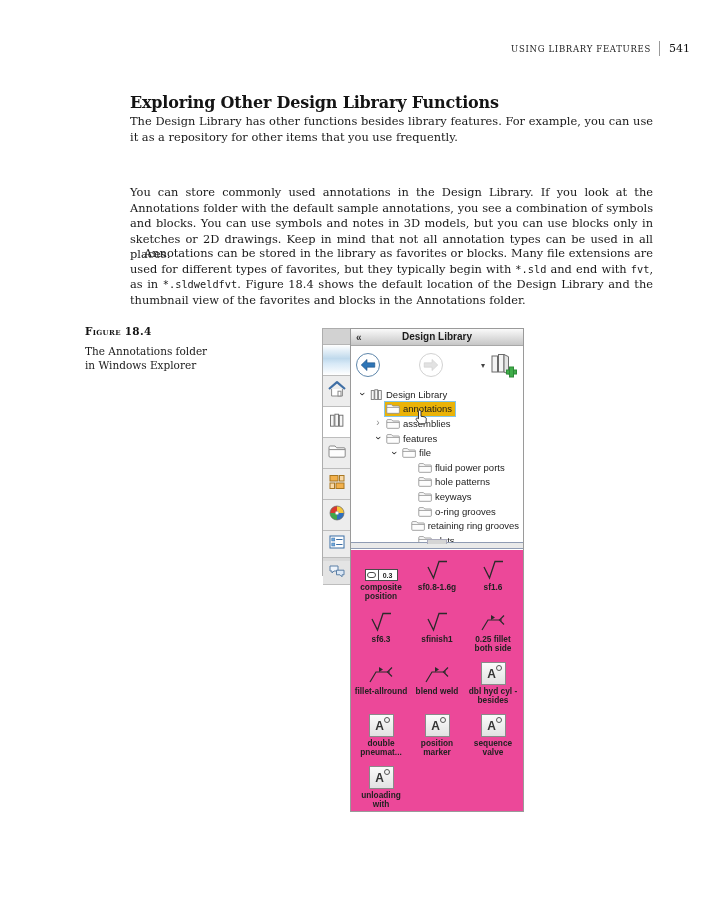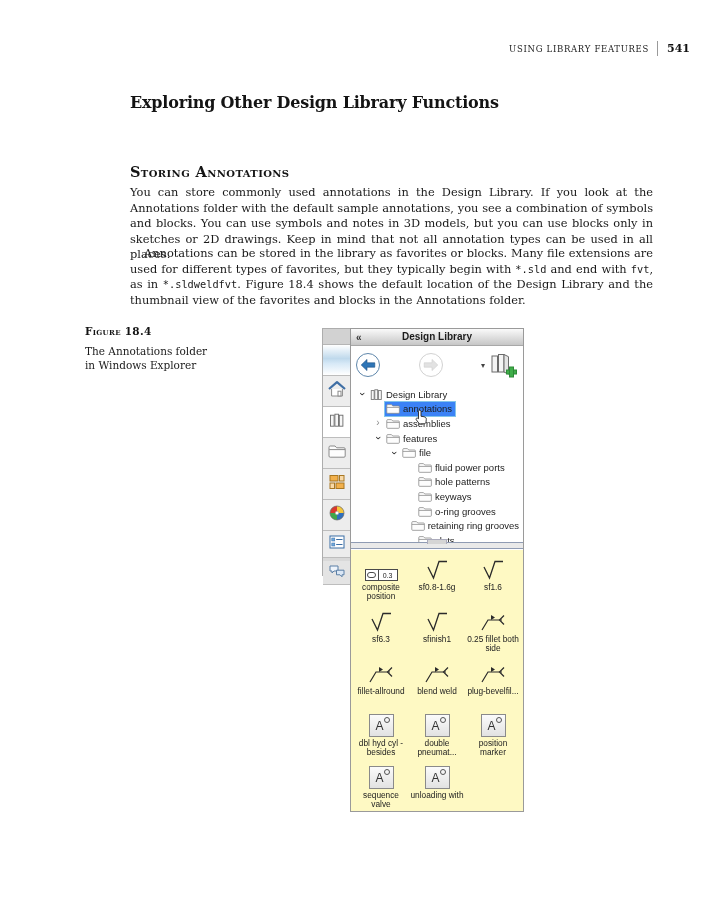--- a/index.html
+++ b/index.html
@@ -3,21 +3,21 @@
 <meta charset="utf-8">
 <style>
   html,body{margin:0;padding:0;background:#ffffff;}
   .page{position:relative;width:717px;height:875px;background:#fff;overflow:hidden;
         font-family:"DejaVu Serif", serif;color:#141414;}
 
   
   .page-header{position:absolute;top:41px;left:0;right:27px;display:flex;justify-content:flex-end;align-items:center;}
   .running-title{font-size:8.5px;letter-spacing:.7px;color:#222;}
   .hdr-divider{width:1px;height:15px;background:#9a9a9a;margin:0 9px 0 8px;}
-  .page-number{font-size:11px;font-weight:bold;color:#111;}
+  .page-number{font-size:11px;font-weight:normal;color:#111;}
 
   
   .heading{position:absolute;left:130px;top:93px;font-size:16px;font-weight:bold;letter-spacing:-.2px;}
   .para{position:absolute;left:130px;width:523px;font-size:11.4px;line-height:15.6px;text-align:justify;color:#191919;}
   .intro{top:114px;}
   .section-title{position:absolute;left:130px;top:163px;font-size:14.5px;font-weight:bold;font-variant:small-caps;letter-spacing:.4px;}
   .para1{top:185px;}
   .para2{top:246px;text-indent:14px;}
   .mono{font-family:"DejaVu Sans Mono", monospace;font-size:10.3px;}
 
@@ -55,32 +55,32 @@
   .addlib{width:28px;height:27px;cursor:pointer;margin-right:2px;}
 
   
   .tree{padding-top:3px;}
   .trow{display:flex;align-items:center;height:14.6px;cursor:pointer;}
   .lv0{padding-left:5px;}.lv1{padding-left:21px;}.lv2{padding-left:37px;}.lv3{padding-left:53px;}
   .exp{width:12px;display:inline-flex;justify-content:center;align-items:center;height:100%;}
   .exp.open::before{content:"›";display:inline-block;transform:rotate(90deg);font-size:10px;color:#222;line-height:1;}
   .exp.closed::before{content:"›";display:inline-block;font-size:10px;color:#8f8f8f;line-height:1;}
   .titem{display:inline-flex;align-items:center;padding:0 3px 0 1px;height:14px;border:1px solid transparent;}
-  .titem.selected{background:#3b82f6;border-color:#84c5ea;}
+  .titem.selected{background:#eab308;border-color:#84c5ea;}
   .ticon{display:inline-flex;margin-right:3px;}
   .tlabel{font-size:9.5px;color:#1c1c1c;white-space:nowrap;}
 
   
   .splitter{position:absolute;left:0;right:0;top:213px;height:7px;background:#e9e9e9;
             border-top:1px solid #8f9bb3;border-bottom:1px solid #8f9bb3;box-sizing:border-box;cursor:row-resize;}
   .splitter .nub{position:absolute;left:50%;top:-4px;width:18px;height:4px;background:#d5d5d5;border:1px solid #aab;border-bottom:none;transform:translateX(-50%);}
 
   
-  .thumbs{position:absolute;left:0;right:0;top:221px;bottom:0;overflow:hidden;background:#fef9c3;
-          display:grid;grid-template-columns:repeat(3,1fr);grid-auto-rows:52px;padding:6px 2px 0 2px;justify-items:center;}
+  .thumbs{position:absolute;left:0;right:0;top:221px;bottom:0;overflow:hidden;background:#ec4899;
+          display:grid;grid-template-columns:repeat(3,1fr);grid-auto-rows:52px;padding:6px 2px 0 2px;justify-items:center;font-weight:bold;}
   .thumb{width:55px;display:flex;flex-direction:column;align-items:center;cursor:pointer;}
   .thumb-icon{height:25px;display:flex;align-items:flex-end;justify-content:center;}
   .thumb-label{margin-top:2px;font-size:8.3px;line-height:9.3px;text-align:center;color:#222;}
 
   .gtolbox{display:flex;align-items:stretch;border:1px solid #4a4a4a;height:10px;background:#fff;}
   .gtol-cell1{width:12px;border-right:1px solid #4a4a4a;display:flex;align-items:center;justify-content:center;}
   .gtol-oval{width:7px;height:3.5px;border:1px solid #4a4a4a;border-radius:3px;}
   .gtol-cell2{width:18px;display:flex;align-items:center;justify-content:center;font-size:7px;font-family:"Liberation Sans",sans-serif;color:#222;}
 
   .blockbox{position:relative;width:23px;height:21px;border:1px solid #8a8a8a;
@@ -95,21 +95,21 @@
 
 <div class="page">
 
   <div class="page-header">
     <span class="running-title">USING LIBRARY FEATURES</span>
     <span class="hdr-divider"></span>
     <span class="page-number">541</span>
   </div>
 
   <div class="heading">Exploring Other Design Library Functions</div>
-  <div class="section-title">Storing Annotations</div>
+  <div class="para intro">The Design Library has other functions besides library features. For example, you can use it as a repository for other items that you use frequently.</div>
   <div class="para para1">You can store commonly used annotations in the Design Library. If you look at the Annotations folder with the default sample annotations, you see a combination of symbols and blocks. You can use symbols and notes in 3D models, but you can use blocks only in sketches or 2D drawings. Keep in mind that not all annotation types can be used in all places.</div>
   <div class="para para2"><span>Annotations can be stored in the library as favorites or blocks. Many file extensions are used for different types of favorites, but they typically begin with </span><span class="mono">*.sld</span><span> and end with </span><span class="mono">fvt</span><span>, as in </span><span class="mono">*.sldweldfvt</span><span>. Figure 18.4 shows the default location of the Design Library and the thumbnail view of the favorites and blocks in the Annotations folder.</span></div>
 
   <div class="fig-caption">
     <div class="fig-label">Figure 18.4</div>
     <div class="fig-line">The Annotations folder</div>
     <div class="fig-line">in Windows Explorer</div>
   </div>
 
   <div class="panel">
@@ -437,30 +437,20 @@
           <div class="thumb-icon">
               <svg width="26" height="20" viewBox="0 0 26 20">
                 <polyline points="2,17 8,7 22,7" fill="none" stroke="#2b2b2b" stroke-width="1.2"></polyline>
                 <path d="M11 7 v-5 l4 2.5 z" fill="#2b2b2b"></path>
                 <path d="M24 2.5 L19.5 7 L24 11.5" fill="none" stroke="#2b2b2b" stroke-width="1.2"></path>
               </svg>
             </div>
           <div class="thumb-label">blend weld</div>
         </div>
 
-        <div class="thumb">
-          <div class="thumb-icon">
-              <svg width="26" height="20" viewBox="0 0 26 20">
-                <polyline points="2,17 8,7 22,7" fill="none" stroke="#2b2b2b" stroke-width="1.2"></polyline>
-                <path d="M11 7 v-5 l4 2.5 z" fill="#2b2b2b"></path>
-                <path d="M24 2.5 L19.5 7 L24 11.5" fill="none" stroke="#2b2b2b" stroke-width="1.2"></path>
-              </svg>
-            </div>
-          <div class="thumb-label">plug-bevelfil...</div>
-        </div>
 
         <div class="thumb">
           <div class="thumb-icon">
               <span class="blockbox">
                 <span class="bletter">A</span>
                 <span class="bcirc"></span>
               </span>
             </div>
           <div class="thumb-label">dbl hyd cyl - besides</div>
         </div>

